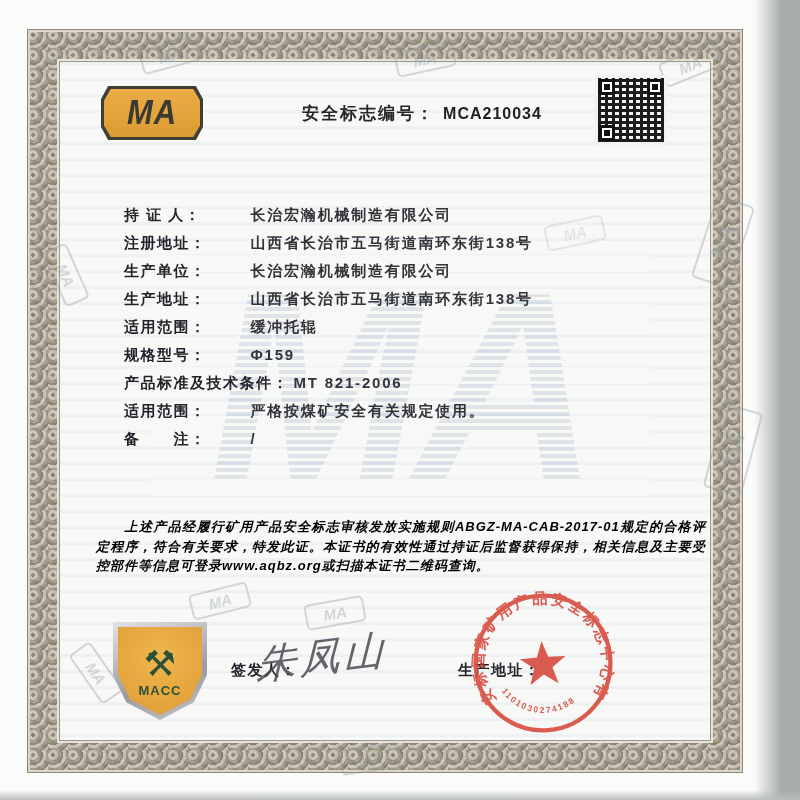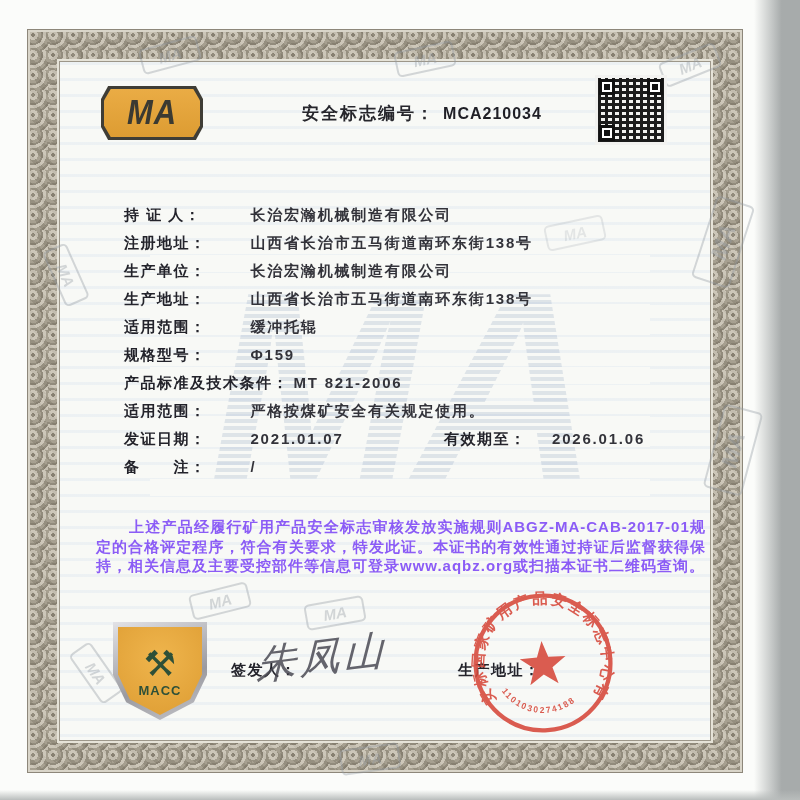--- a/index.html
+++ b/index.html
@@ -76,22 +76,22 @@
   
   .rows { position:absolute; left:100px; top:206px; width:612px; z-index:5; }
   .row { height:28px; white-space:nowrap; position:relative;margin-left:24px; }
   .lbl { display:inline-block; min-width:122px; font-size:15px; font-weight:700;
     color:#23232b; letter-spacing:1.5px; }
   .val { font-size:15px; font-weight:600; color:#33333a; letter-spacing:1.8px; }
   .row .exp-l { position:absolute; left:320px; top:0; }
   .row .exp-v { position:absolute; left:428px; top:0; }
 
   .statement { position:absolute; left:96px; top:517px; width:610px; z-index:5;
-    font-size:15px; font-weight:700; color:#8b5cf6; line-height:19.5px;
-    letter-spacing:1px; text-indent:2.2em; text-align:justify; }
+    font-size:13px; font-weight:700; color:#000000; line-height:19.5px;
+    letter-spacing:1px; text-indent:2.2em; text-align:justify;font-style:italic; }
 
   
   .shield { position:absolute; left:113px; top:622px; width:94px; height:98px; z-index:5;
     background:linear-gradient(160deg,#e2e2e6 0%,#9a9aa0 60%,#c7c7cc 100%);
     clip-path:polygon(0% 0%, 100% 0%, 100% 54%, 86% 82%, 50% 100%, 14% 82%, 0% 54%);
     display:flex; align-items:center; justify-content:center; }
   .shield .inner { width:84px; height:88px; background:radial-gradient(circle at 50% 35%, #efb54d, #dd9c32);
     clip-path:polygon(0% 0%, 100% 0%, 100% 54%, 86% 82%, 50% 100%, 14% 82%, 0% 54%);
     display:flex; flex-direction:column; align-items:center; justify-content:center; gap:0; }
   .shield .tools { font-size:36px; line-height:38px; color:#2e5038; }
@@ -177,26 +177,20 @@
       <span class="lbl">规格型号：</span>
       <span class="val">Φ159</span>
     </div>
     <div class="row">
       <span class="lbl">产品标准及技术条件：</span>
       <span class="val">MT 821-2006</span>
     </div>
     <div class="row">
       <span class="lbl">适用范围：</span>
       <span class="val">严格按煤矿安全有关规定使用。</span>
-    </div>
-    <div class="row">
-      <span class="lbl">发证日期：</span>
-      <span class="val">2021.01.07</span>
-      <span class="lbl exp-l">有效期至：</span>
-      <span class="val exp-v">2026.01.06</span>
     </div>
     <div class="row">
       <span class="lbl">备　　注：</span>
       <span class="val">/</span>
     </div>
   </div>
 
   <p class="statement">上述产品经履行矿用产品安全标志审核发放实施规则ABGZ-MA-CAB-2017-01规定的合格评定程序，符合有关要求，特发此证。本证书的有效性通过持证后监督获得保持，相关信息及主要受控部件等信息可登录www.aqbz.org或扫描本证书二维码查询。</p>
 
   <div class="shield">

